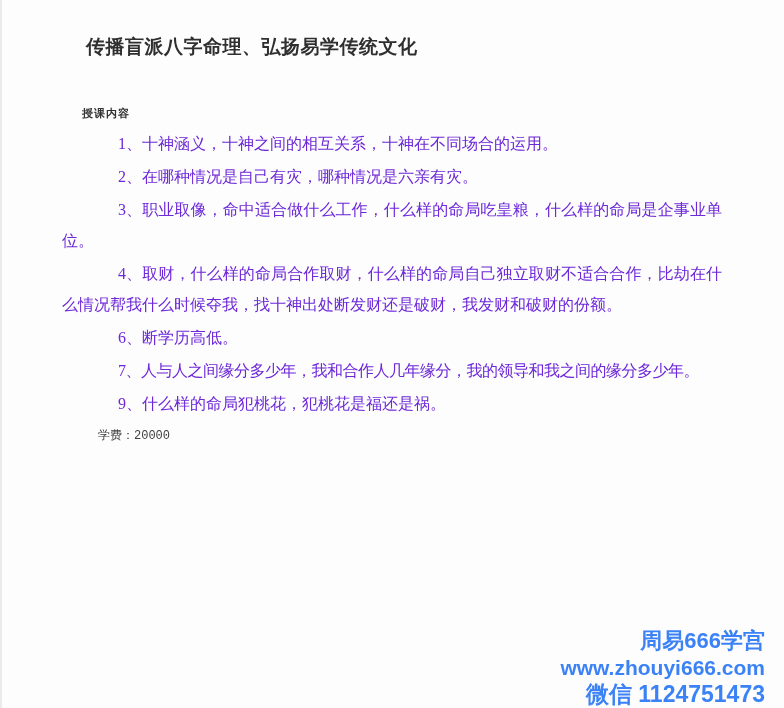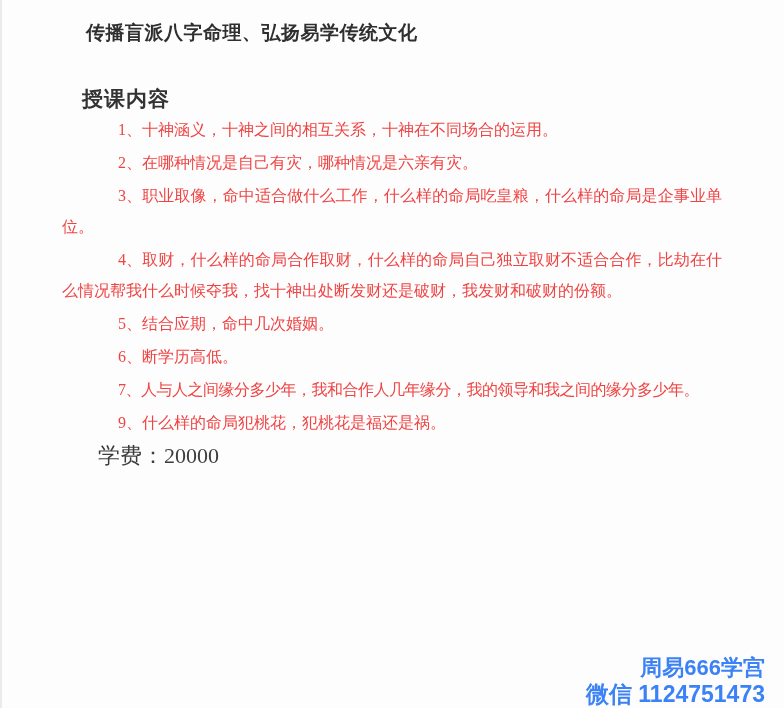--- a/index.html
+++ b/index.html
@@ -14,60 +14,61 @@
     position: relative;
     font-family: "Liberation Serif", "DejaVu Serif", serif;
   }
   .page {
     position: absolute;
     top: 0; left: 0;
     width: 784px;
     height: 708px;
     border-left: 2px solid #eceaea;
     box-sizing: border-box;
-    padding: 20px 62px 0 60px;
+    padding: 34px 62px 0 60px;
   }
   .doc-title {
     margin: 0 0 0 24px;
     font-family: "Liberation Sans", "DejaVu Sans", sans-serif;
     font-size: 19px;
     font-weight: 700;
     line-height: 26px;
     color: #2f2f2f;
     letter-spacing: 0.5px;
   }
   .section-heading {
     margin: 40px 0 0 20px;
     font-family: "Liberation Sans", "DejaVu Sans", sans-serif;
-    font-size: 21px;
+    font-size: 11px;
     font-weight: 700;
     line-height: 26px;
     color: #333333;
     letter-spacing: 1px;
   }
   .doc-body {
     width: 660px;
   }
   .doc-item {
     margin: 2px 0 0 0;
     font-size: 16px;
     line-height: 31px;
-    color: #ef4444;
+    color: #6d28d9;
     text-indent: 56px;
     text-align: justify;
   }
   .doc-item.tight {
     letter-spacing: -0.5px;
   }
   .tuition-line {
     margin: 2px 0 0 0;
-    font-size: 22px;
+    font-size: 12px;
     line-height: 31px;
     color: #3d3d3d;
     text-indent: 36px;
+    font-family: Liberation Mono, monospace;
   }
   .watermark {
     position: absolute;
     right: 19px;
     bottom: 1px;
     text-align: right;
     font-family: "Liberation Sans", "DejaVu Sans", sans-serif;
     font-weight: 700;
     color: #3b82f6;
   }
@@ -83,25 +84,25 @@
 
   <h1 class="doc-title">传播盲派八字命理、弘扬易学传统文化</h1>
 
   <h2 class="section-heading">授课内容</h2>
 
   <div class="doc-body">
     <p class="doc-item">1、十神涵义，十神之间的相互关系，十神在不同场合的运用。</p>
     <p class="doc-item">2、在哪种情况是自己有灾，哪种情况是六亲有灾。</p>
     <p class="doc-item">3、职业取像，命中适合做什么工作，什么样的命局吃皇粮，什么样的命局是企事业单位。</p>
     <p class="doc-item">4、取财，什么样的命局合作取财，什么样的命局自己独立取财不适合合作，比劫在什么情况帮我什么时候夺我，找十神出处断发财还是破财，我发财和破财的份额。</p>
-    <p class="doc-item">5、结合应期，命中几次婚姻。</p>
     <p class="doc-item">6、断学历高低。</p>
     <p class="doc-item tight">7、人与人之间缘分多少年，我和合作人几年缘分，我的领导和我之间的缘分多少年。</p>
     <p class="doc-item">9、什么样的命局犯桃花，犯桃花是福还是祸。</p>
     <p class="tuition-line">学费：20000</p>
   </div>
 
   <div class="watermark">
     <div class="wm-line-1">周易666学宫</div>
+    <div class="wm-line-2">www.zhouyi666.com</div>
     <div class="wm-line-3">微信 1124751473</div>
   </div>
 
 </div>
 
 </body></html>

